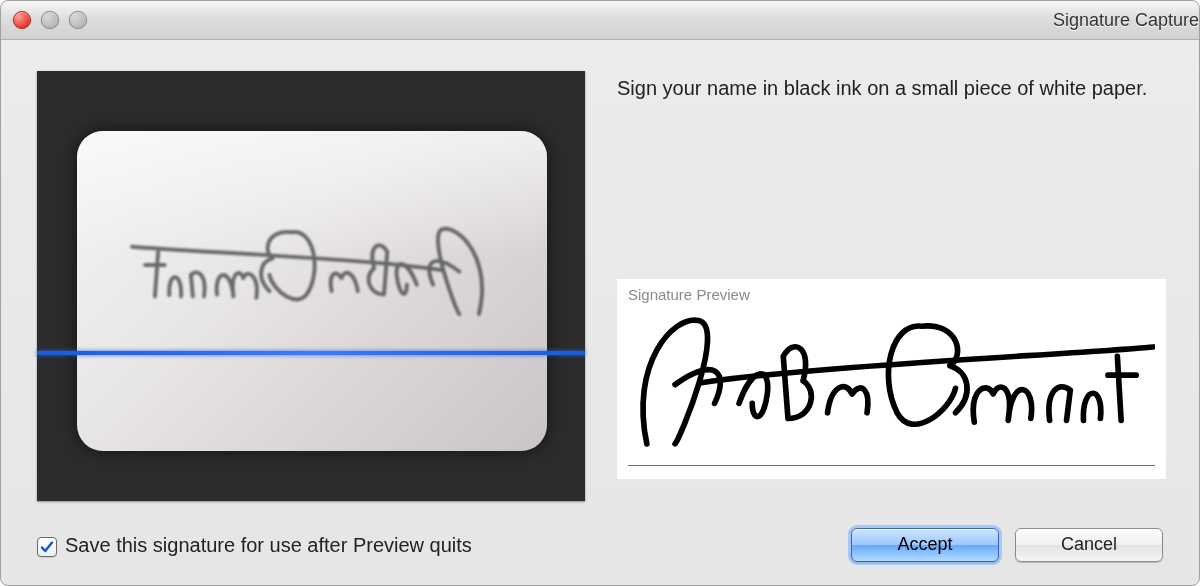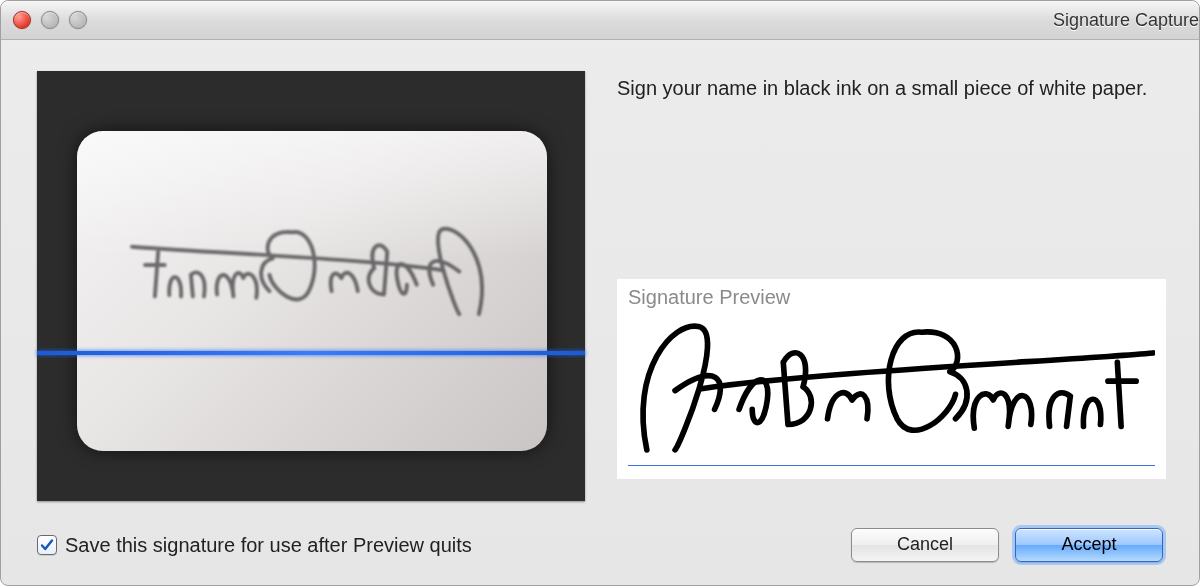--- a/index.html
+++ b/index.html
@@ -72,28 +72,28 @@
     background:linear-gradient(90deg,#1a5bd6 0%,#3a7bff 50%,#1a5bd6 100%);
     box-shadow:0 0 4px rgba(37,99,235,.9);
   }
   .right-pane{flex:1;display:flex;flex-direction:column;}
   .instructions{font-size:20px;line-height:1.35;color:#222;margin-top:4px;min-height:200px;}
   .instructions p{margin:0 0 24px 0;}
   .preview-box{
     background:#fff;border:1px solid #fff;position:relative;height:200px;
     margin-top:4px;box-sizing:border-box;padding:6px 10px 8px 10px;
   }
-  .preview-label{font-size:20px;color:#8a8a8a;}
+  .preview-label{font-size:15px;color:#8a8a8a;}
   .preview-sig{width:100%;height:150px;}
   .preview-line{position:absolute;left:10px;right:10px;bottom:12px;height:0;border-top:1px solid #3b6fe6;}
   .footer{
     position:absolute;left:36px;right:36px;bottom:20px;height:40px;
     display:flex;align-items:center;
   }
-  .checkbox-wrap{display:flex;align-items:center;gap:8px;font-size:20px;color:#222;}
+  .checkbox-wrap{display:flex;align-items:flex-end;gap:8px;font-size:20px;color:#222;}
   .aqua-checkbox{
     width:18px;height:18px;border:1px solid #6a6a6a;border-radius:4px;
     background:linear-gradient(#fff,#e8f0fb);display:flex;align-items:center;justify-content:center;
     box-shadow:inset 0 1px 0 #fff,0 1px 0 rgba(0,0,0,.1);
   }
   .aqua-checkbox svg{width:14px;height:14px;}
   .footer-spacer{flex:1;}
   .aqua-btn{
     min-width:110px;height:32px;padding:0 18px;
     border:1px solid #8c8c8c;border-radius:6px;
@@ -177,18 +177,18 @@
     <div class="footer">
       <label class="checkbox-wrap">
         <span class="aqua-checkbox">
           <svg viewBox="0 0 14 14">
               <path d="M2 7.5 L5.2 11 L12 2.5" fill="none" stroke="#1455c0" stroke-width="2.4" stroke-linecap="round" stroke-linejoin="round"></path>
             </svg>
         </span>
         <span>Save this signature for use after Preview quits</span>
       </label>
       <div class="footer-spacer"></div>
+      <div class="aqua-btn default">Accept</div>
       <div class="aqua-btn">Cancel</div>
-      <div class="aqua-btn default">Accept</div>
     </div>
   </div>
 
 </div>
 
 </body></html>

